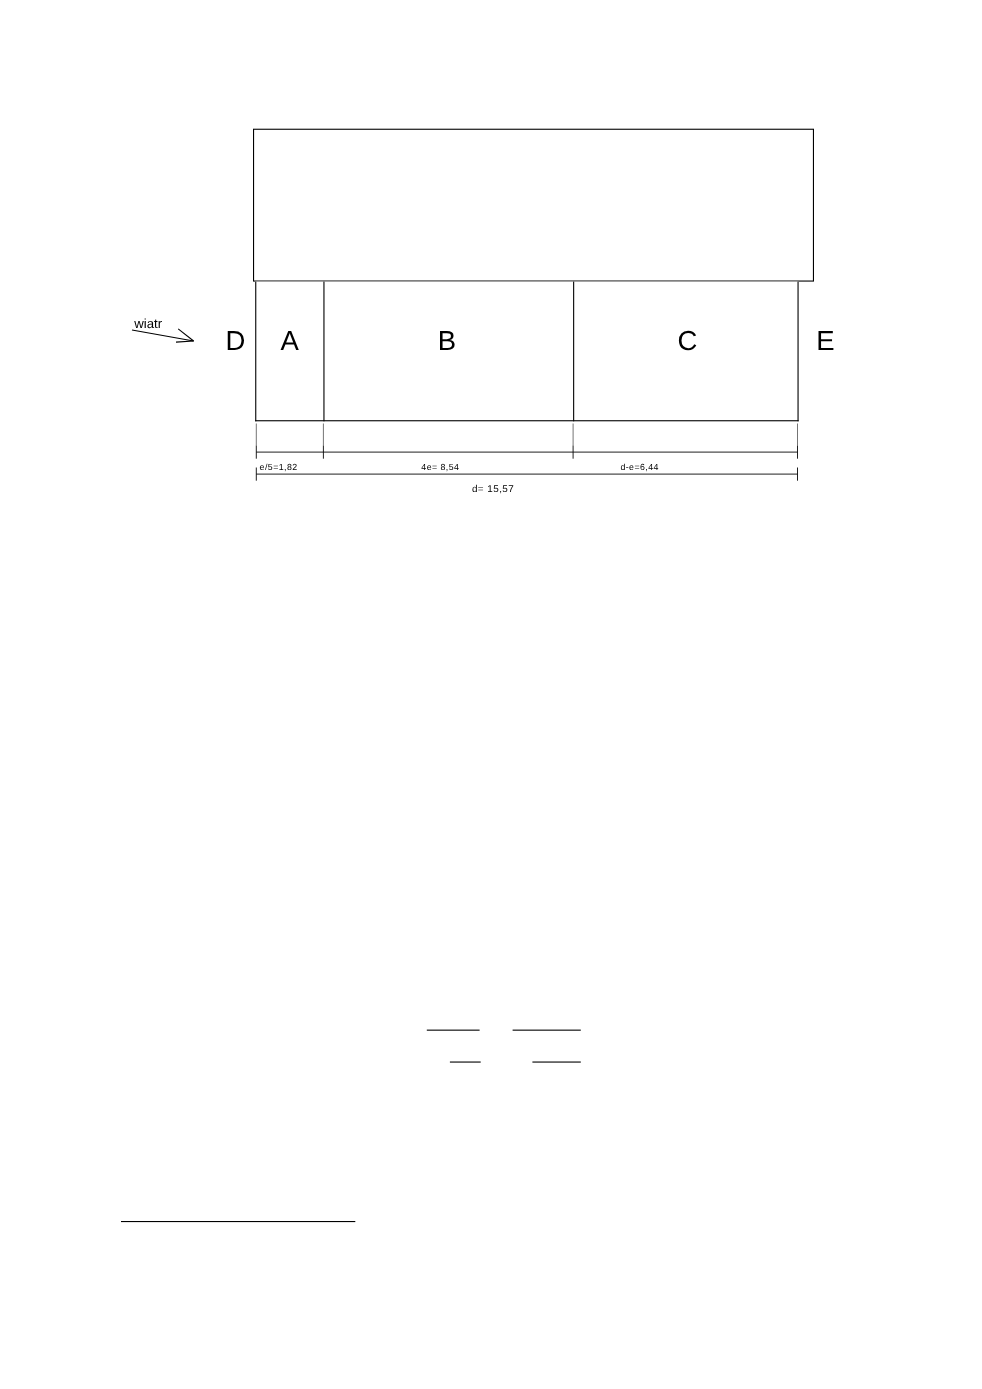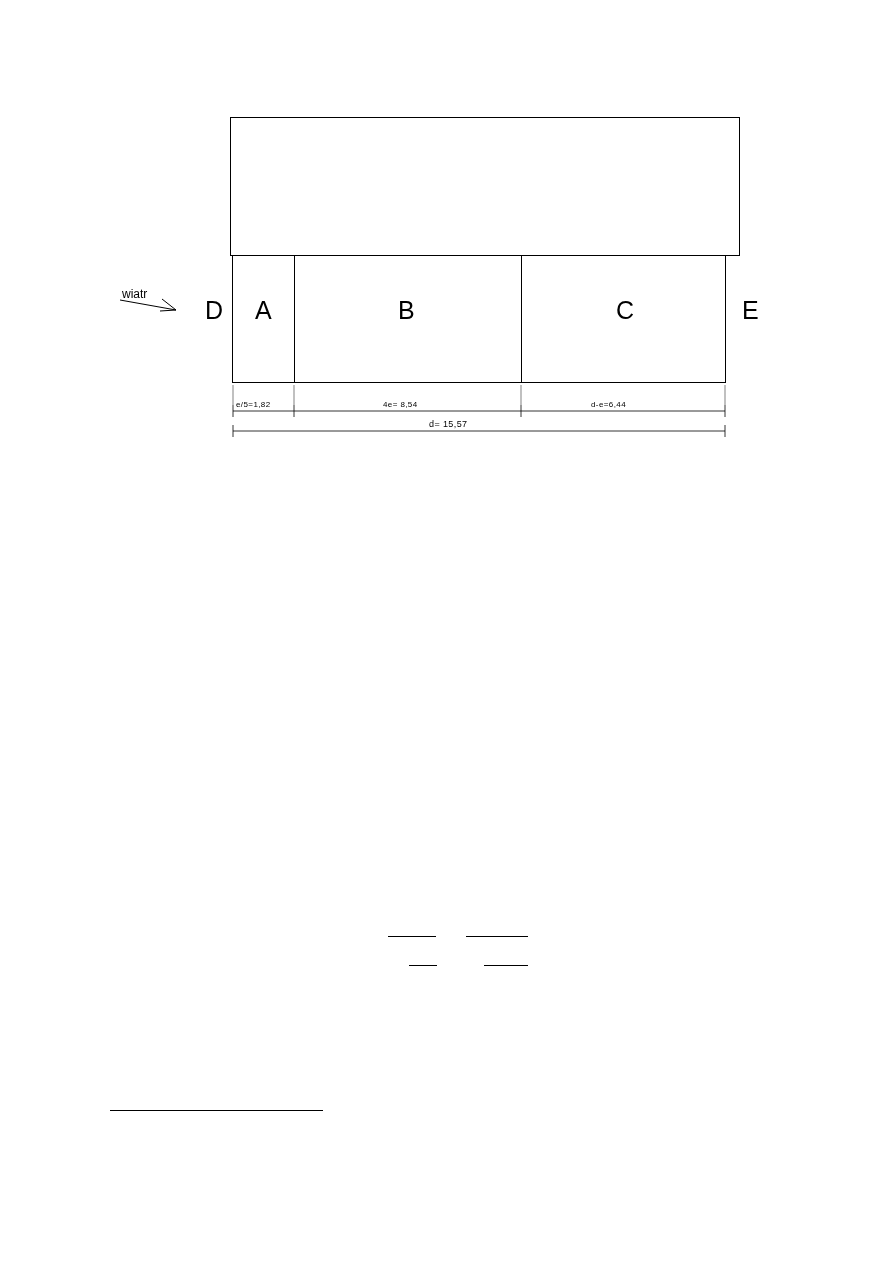--- a/index.html
+++ b/index.html
@@ -102,24 +102,25 @@
     pointer-events: none;
   }
   .dim-text {
     position: absolute;
     font-size: 8px;
     line-height: 1;
     letter-spacing: 0.4px;
     color: #000;
     font-family: "Liberation Sans", sans-serif;
     white-space: nowrap;
+    margin-top: 20px;
   }
   .dim-e5   { left: 236px; top: 401px; }
   .dim-4e5  { left: 383px; top: 401px; }
-  .dim-de   { left: 591px; top: 401px; text-align: right; }
+  .dim-de   { left: 564px; top: 401px; text-align: right; }
   .dim-d    { left: 429px; top: 420px; font-size: 9px; }
 
   
   .rule {
     position: absolute;
     border-top: 1px solid #000;
   }
   .rule.r1 { left: 388px; top: 936px; width: 48px; }
   .rule.r2 { left: 466px; top: 936px; width: 62px; }
   .rule.r3 { left: 409px; top: 965px; width: 28px; }

